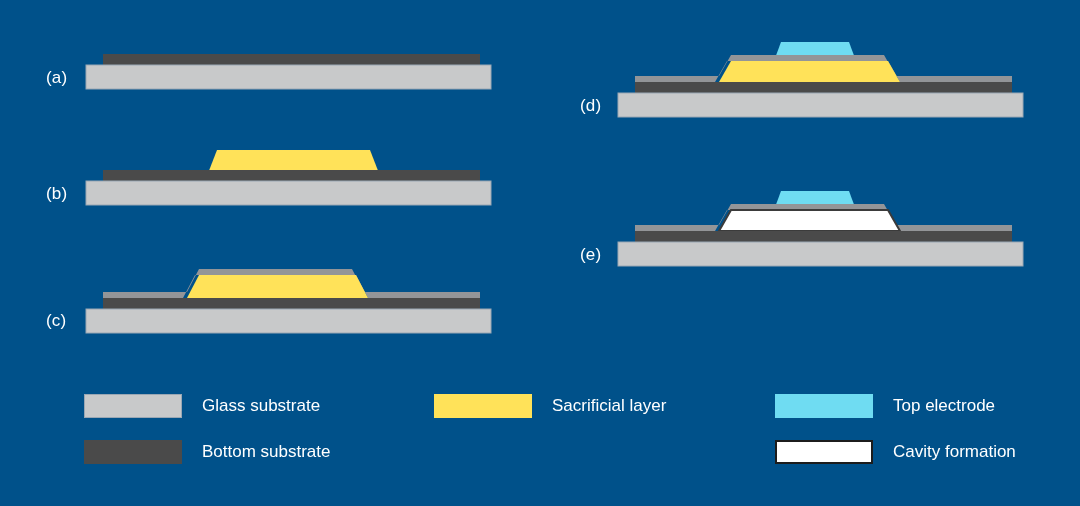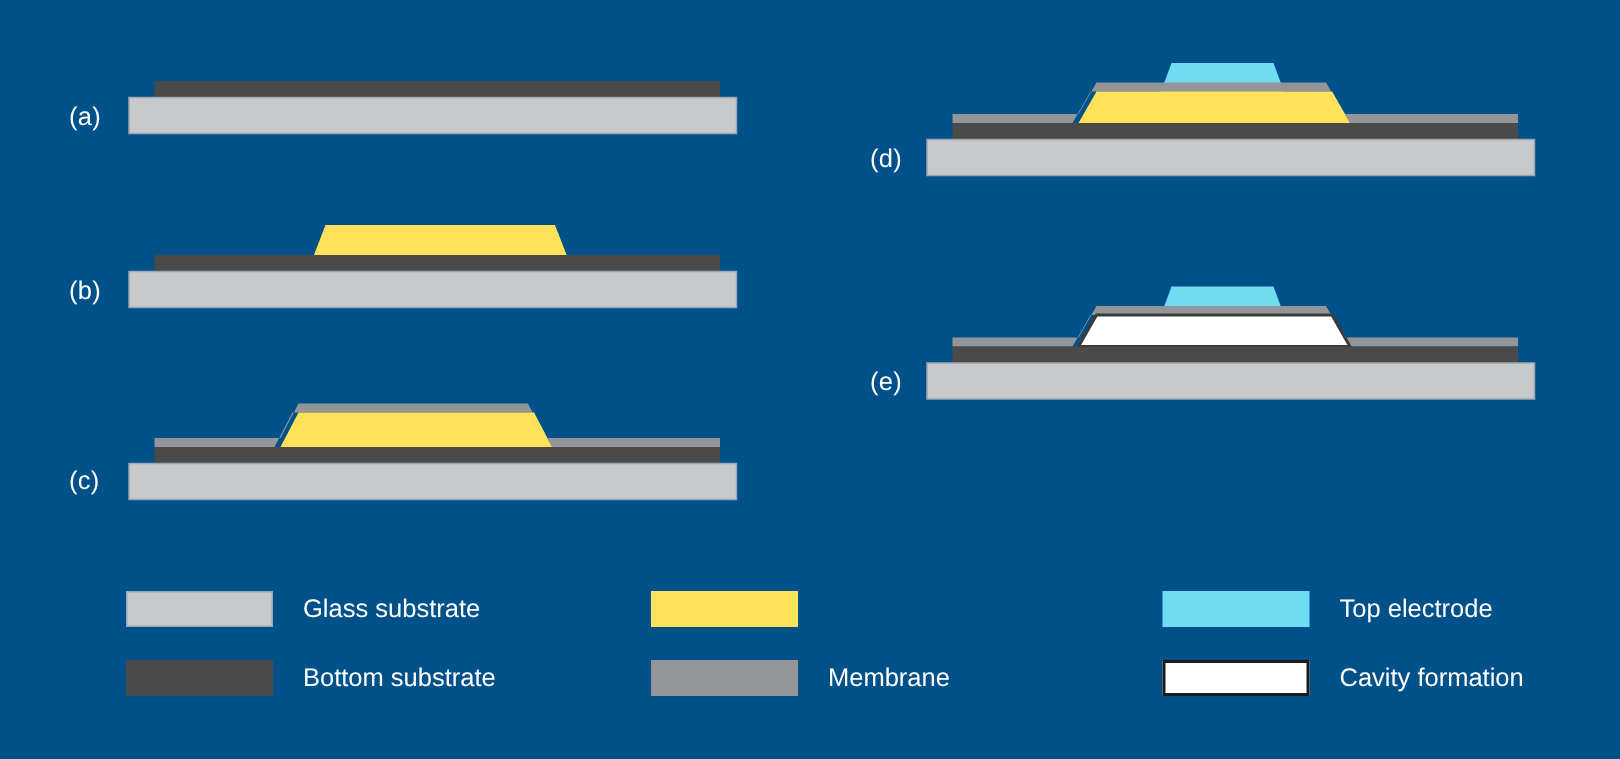--- a/index.html
+++ b/index.html
@@ -127,24 +127,21 @@
     </div>
     <div class="legend-row r1">
       <div class="swatch" style="background:#4a4a4a;"></div>
       <div class="legend-text">Bottom substrate</div>
     </div>
   </div>
 
   <div class="legend-col" style="left:434px;">
     <div class="legend-row r0">
       <div class="swatch" style="background:#ffe259;"></div>
-    </div>
-    <div class="legend-row r1">
-      <div class="swatch" style="background:#939598;"></div>
-      <div class="legend-text">Membrane</div>
+      <div class="legend-text">Sacrificial layer</div>
     </div>
   </div>
 
   <div class="legend-col" style="left:775px;">
     <div class="legend-row r0">
       <div class="swatch" style="background:#6fdcf2;"></div>
       <div class="legend-text">Top electrode</div>
     </div>
     <div class="legend-row r1">
       <div class="swatch" style="background:#ffffff; border:2px solid #1c1c1c;"></div>

